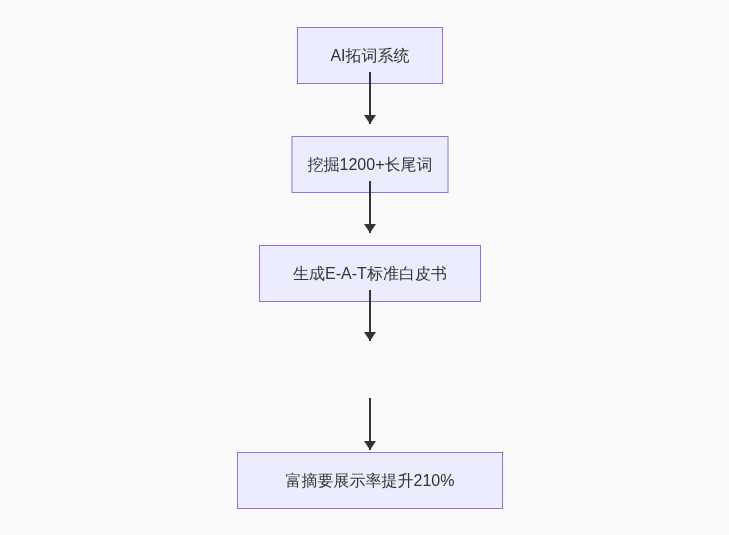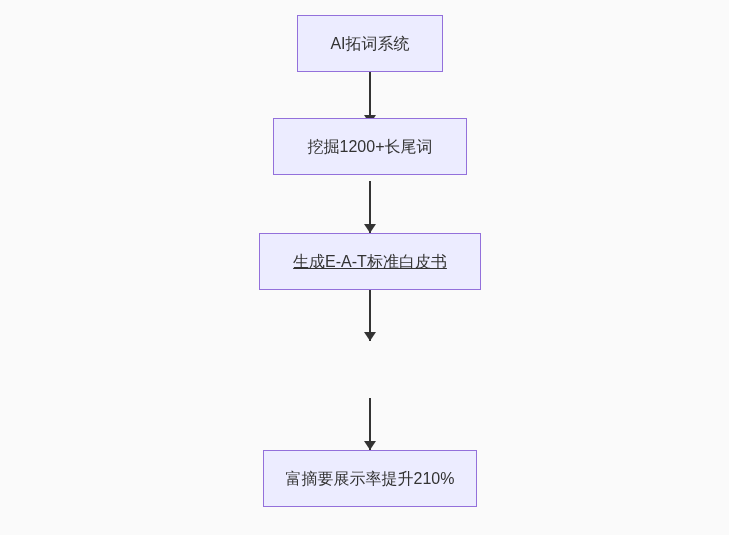--- a/index.html
+++ b/index.html
@@ -22,20 +22,21 @@
     box-sizing: border-box;
     display: flex;
     align-items: center;
     justify-content: center;
     background: var(--node-fill, #ECECFF);
     border: 1px solid var(--node-border, #9370DB);
     color: var(--text, #333333);
     font-size: 16px;
     line-height: 1;
     white-space: nowrap;
+    margin-top: 12px;
   }
   .arrow {
     position: absolute;
     left: 369px;
     width: 2px;
     background: var(--arrow, #333333);
   }
   .arrowhead {
     position: absolute;
     bottom: 0;
@@ -52,32 +53,32 @@
 <body>
 
 <div class="canvas">
 
   <div class="node" style="top:15px; width:146px;">AI拓词系统</div>
 
   <div class="arrow" style="top:72px; height:52px;">
     <div class="arrowhead"></div>
   </div>
 
-  <div class="node" style="top:118px; width:194px;">挖掘1200+长尾词</div>
+  <div class="node" style="top:124px; width:157px;">挖掘1200+长尾词</div>
 
   <div class="arrow" style="top:181px; height:52px;">
     <div class="arrowhead"></div>
   </div>
 
-  <div class="node" style="top:233px; width:222px;text-decoration:underline;">生成E-A-T标准白皮书</div>
+  <div class="node" style="top:233px; width:222px;">生成E-A-T标准白皮书</div>
 
   <div class="arrow" style="top:290px; height:51px;">
     <div class="arrowhead"></div>
   </div>
 
 
   <div class="arrow" style="top:398px; height:52px;">
     <div class="arrowhead"></div>
   </div>
 
-  <div class="node" style="top:450px; width:214px;">富摘要展示率提升210%</div>
+  <div class="node" style="top:440px; width:266px;">富摘要展示率提升210%</div>
 
 </div>
 
 </body></html>

